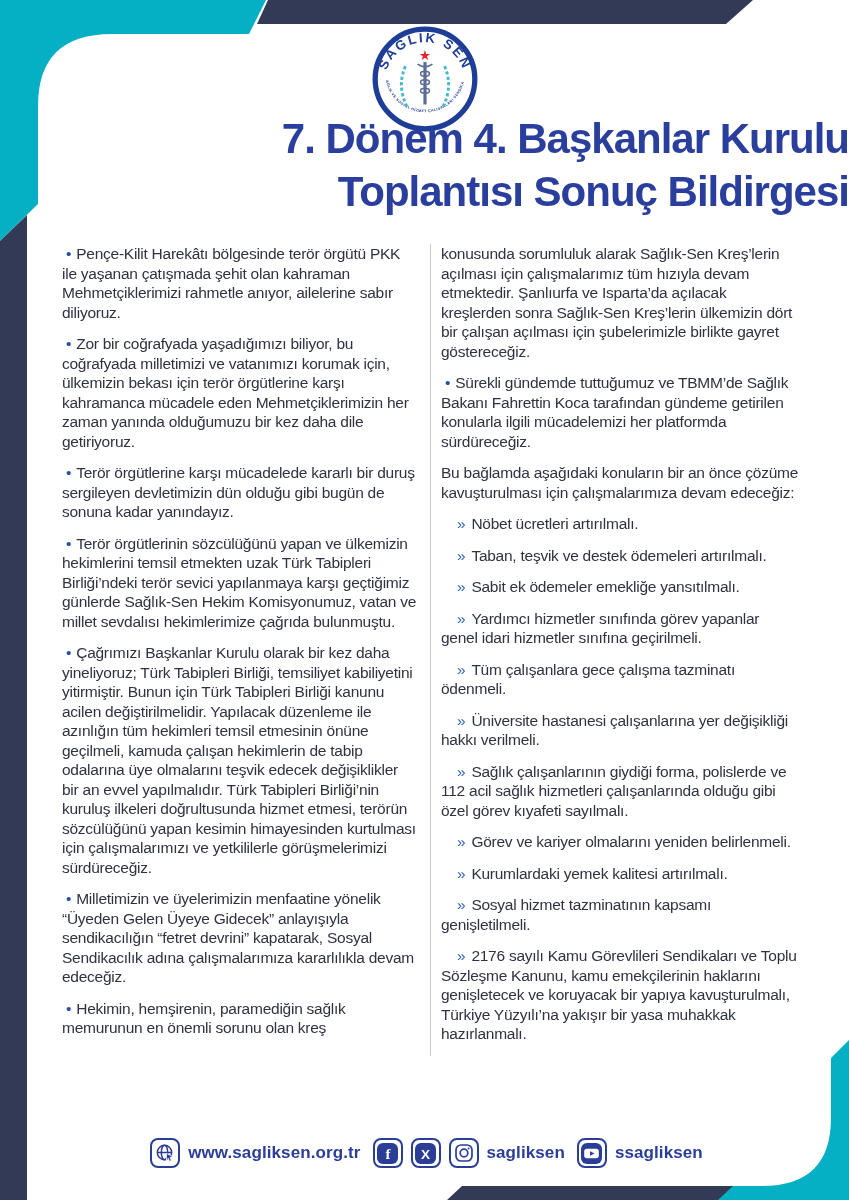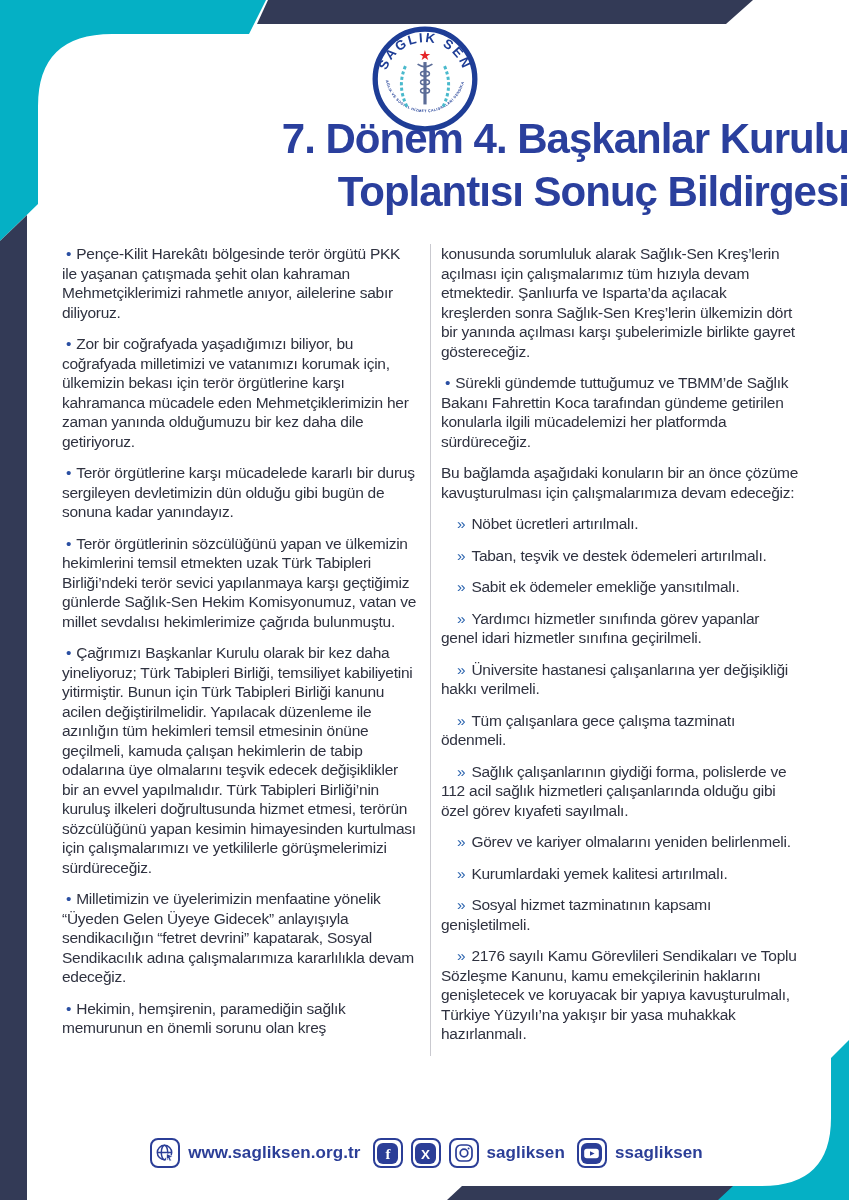--- a/index.html
+++ b/index.html
@@ -93,29 +93,29 @@
     <p class="b"><span class="dot">•</span><span>Pençe-Kilit Harekâtı bölgesinde terör örgütü PKK ile yaşanan çatışmada şehit olan kahraman Mehmetçiklerimizi rahmetle anıyor, ailelerine sabır diliyoruz.</span></p>
     <p class="b"><span class="dot">•</span><span>Zor bir coğrafyada yaşadığımızı biliyor, bu coğrafyada milletimizi ve vatanımızı korumak için, ülkemizin bekası için terör örgütlerine karşı kahramanca mücadele eden Mehmetçiklerimizin her zaman yanında olduğumuzu bir kez daha dile getiriyoruz.</span></p>
     <p class="b"><span class="dot">•</span><span>Terör örgütlerine karşı mücadelede kararlı bir duruş sergileyen devletimizin dün olduğu gibi bugün de sonuna kadar yanındayız.</span></p>
     <p class="b"><span class="dot">•</span><span>Terör örgütlerinin sözcülüğünü yapan ve ülkemizin hekimlerini temsil etmekten uzak Türk Tabipleri Birliği’ndeki terör sevici yapılanmaya karşı geçtiğimiz günlerde Sağlık-Sen Hekim Komisyonumuz, vatan ve millet sevdalısı hekimlerimize çağrıda bulunmuştu.</span></p>
     <p class="b"><span class="dot">•</span><span>Çağrımızı Başkanlar Kurulu olarak bir kez daha yineliyoruz; Türk Tabipleri Birliği, temsiliyet kabiliyetini yitirmiştir. Bunun için Türk Tabipleri Birliği kanunu acilen değiştirilmelidir. Yapılacak düzenleme ile azınlığın tüm hekimleri temsil etmesinin önüne geçilmeli, kamuda çalışan hekimlerin de tabip odalarına üye olmalarını teşvik edecek değişiklikler bir an evvel yapılmalıdır. Türk Tabipleri Birliği’nin kuruluş ilkeleri doğrultusunda hizmet etmesi, terörün sözcülüğünü yapan kesimin himayesinden kurtulması için çalışmalarımızı ve yetkililerle görüşmelerimizi sürdüreceğiz.</span></p>
     <p class="b"><span class="dot">•</span><span>Milletimizin ve üyelerimizin menfaatine yönelik “Üyeden Gelen Üyeye Gidecek” anlayışıyla sendikacılığın “fetret devrini” kapatarak, Sosyal Sendikacılık adına çalışmalarımıza kararlılıkla devam edeceğiz.</span></p>
     <p class="b"><span class="dot">•</span><span>Hekimin, hemşirenin, paramediğin sağlık memurunun en önemli sorunu olan kreş</span></p>
   </div>
   <div class="divider"></div>
   <div class="col right">
-    <p>konusunda sorumluluk alarak Sağlık-Sen Kreş’lerin açılması için çalışmalarımız tüm hızıyla devam etmektedir. Şanlıurfa ve Isparta’da açılacak kreşlerden sonra Sağlık-Sen Kreş’lerin ülkemizin dört bir yanında açılması karşı şubelerimizle birlikte gayret göstereceğiz.</p>
+    <p>konusunda sorumluluk alarak Sağlık-Sen Kreş’lerin açılması için çalışmalarımız tüm hızıyla devam etmektedir. Şanlıurfa ve Isparta’da açılacak kreşlerden sonra Sağlık-Sen Kreş’lerin ülkemizin dört bir çalışan açılması için şubelerimizle birlikte gayret göstereceğiz.</p>
     <p class="b"><span class="dot">•</span><span>Sürekli gündemde tuttuğumuz ve TBMM’de Sağlık Bakanı Fahrettin Koca tarafından gündeme getirilen konularla ilgili mücadelemizi her platformda sürdüreceğiz.</span></p>
     <p>Bu bağlamda aşağıdaki konuların bir an önce çözüme kavuşturulması için çalışmalarımıza devam edeceğiz:</p>
     <p class="demand"><span class="arr">»</span><span>Nöbet ücretleri artırılmalı.</span></p>
     <p class="demand"><span class="arr">»</span><span>Taban, teşvik ve destek ödemeleri artırılmalı.</span></p>
     <p class="demand"><span class="arr">»</span><span>Sabit ek ödemeler emekliğe yansıtılmalı.</span></p>
     <p class="demand"><span class="arr">»</span><span>Yardımcı hizmetler sınıfında görev yapanlar genel idari hizmetler sınıfına geçirilmeli.</span></p>
+    <p class="demand"><span class="arr">»</span><span>Tüm çalışanlara gece çalışma tazminatı ödenmeli.</span></p>
     <p class="demand"><span class="arr">»</span><span>Üniversite hastanesi çalışanlarına yer değişikliği hakkı verilmeli.</span></p>
-    <p class="demand"><span class="arr">»</span><span>Tüm çalışanlara gece çalışma tazminatı ödenmeli.</span></p>
     <p class="demand"><span class="arr">»</span><span>Sağlık çalışanlarının giydiği forma, polislerde ve 112 acil sağlık hizmetleri çalışanlarında olduğu gibi özel görev kıyafeti sayılmalı.</span></p>
     <p class="demand"><span class="arr">»</span><span>Görev ve kariyer olmalarını yeniden belirlenmeli.</span></p>
     <p class="demand"><span class="arr">»</span><span>Kurumlardaki yemek kalitesi artırılmalı.</span></p>
     <p class="demand"><span class="arr">»</span><span>Sosyal hizmet tazminatının kapsamı genişletilmeli.</span></p>
     <p class="demand"><span class="arr">»</span><span>2176 sayılı Kamu Görevlileri Sendikaları ve Toplu Sözleşme Kanunu, kamu emekçilerinin haklarını genişletecek ve koruyacak bir yapıya kavuşturulmalı, Türkiye Yüzyılı’na yakışır bir yasa muhakkak hazırlanmalı.</span></p>
   </div>
 </div>
 
 <div class="footer">
   <span class="iframe">

